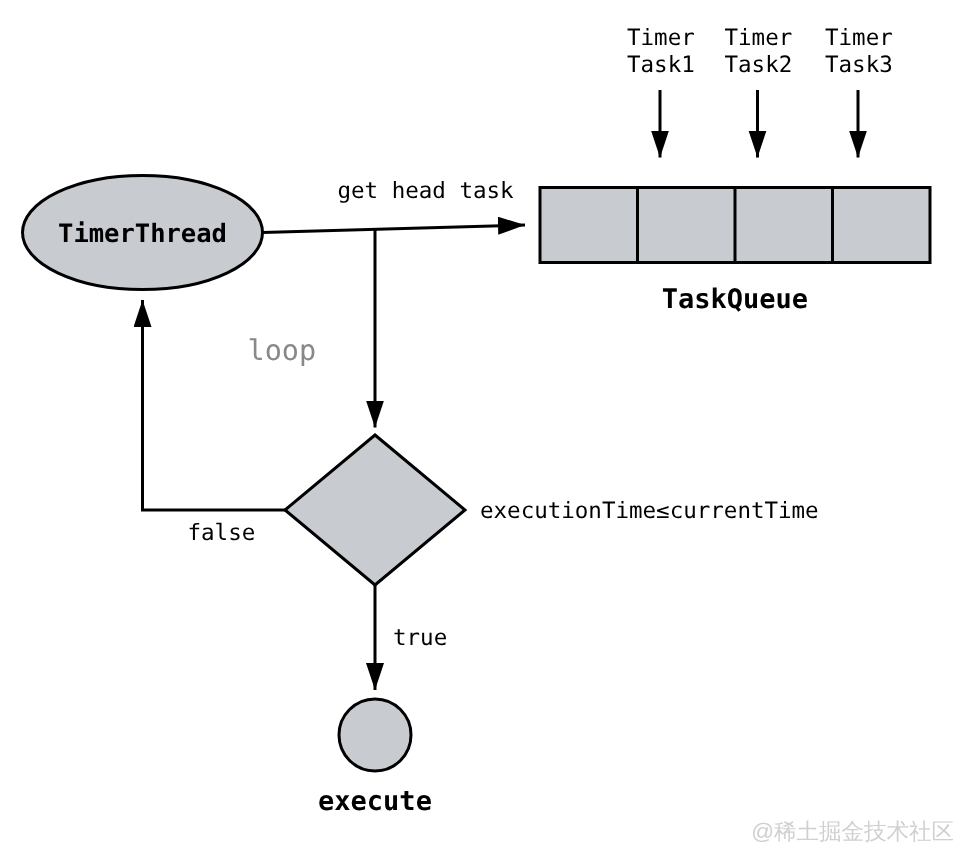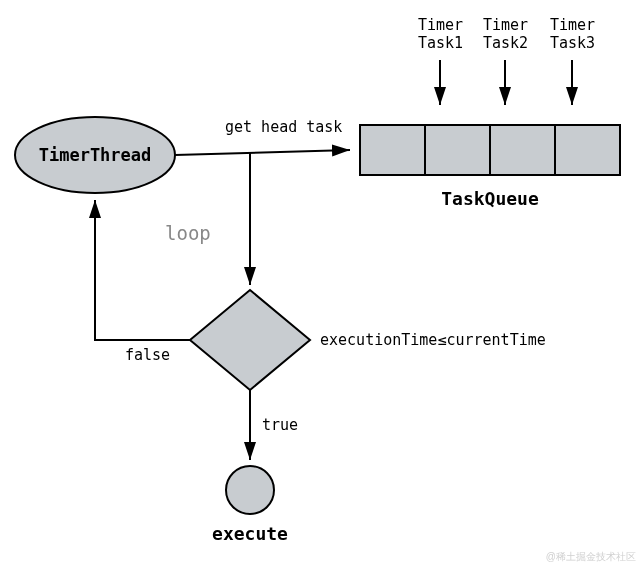--- a/index.html
+++ b/index.html
@@ -9,21 +9,21 @@
     height: 568px;
     background: #ffffff;
     font-family: "Courier New", monospace;
     position: relative;
   }
   svg { display: block; }
   .watermark {
     position: absolute;
     right: 4px;
     bottom: 4px;
-    font-size: 10px;
+    font-size: 15px;
     color: #d0d0d0;
     font-family: sans-serif;
   }
 </style>
 </head>
 <body>
 
 <svg width="640" height="568" viewBox="0 0 640 568">
   <defs>
     <marker id="arrow" markerWidth="10" markerHeight="10" refX="9" refY="3" orient="auto" markerUnits="strokeWidth">

